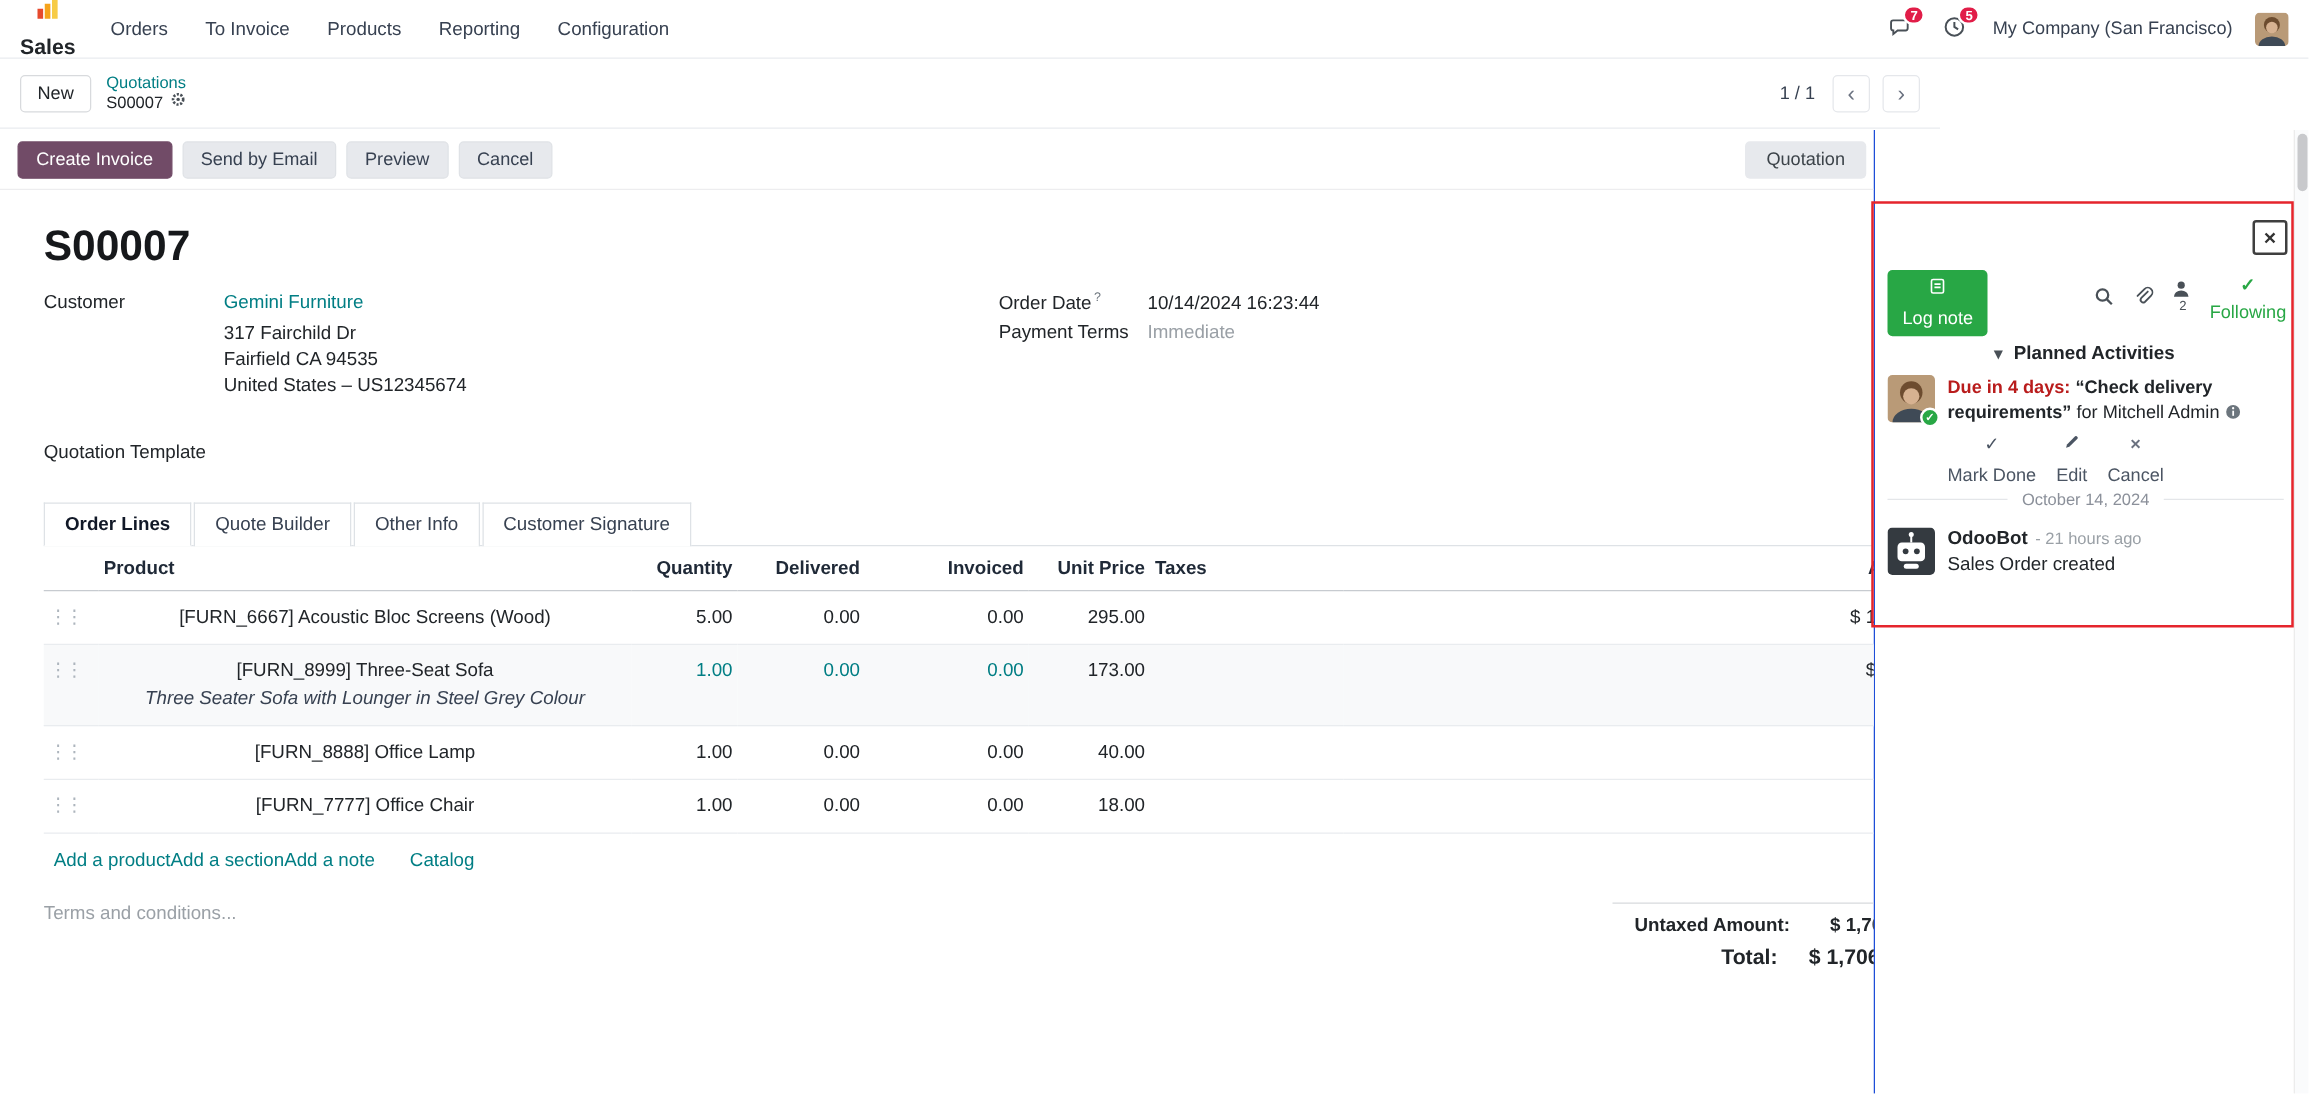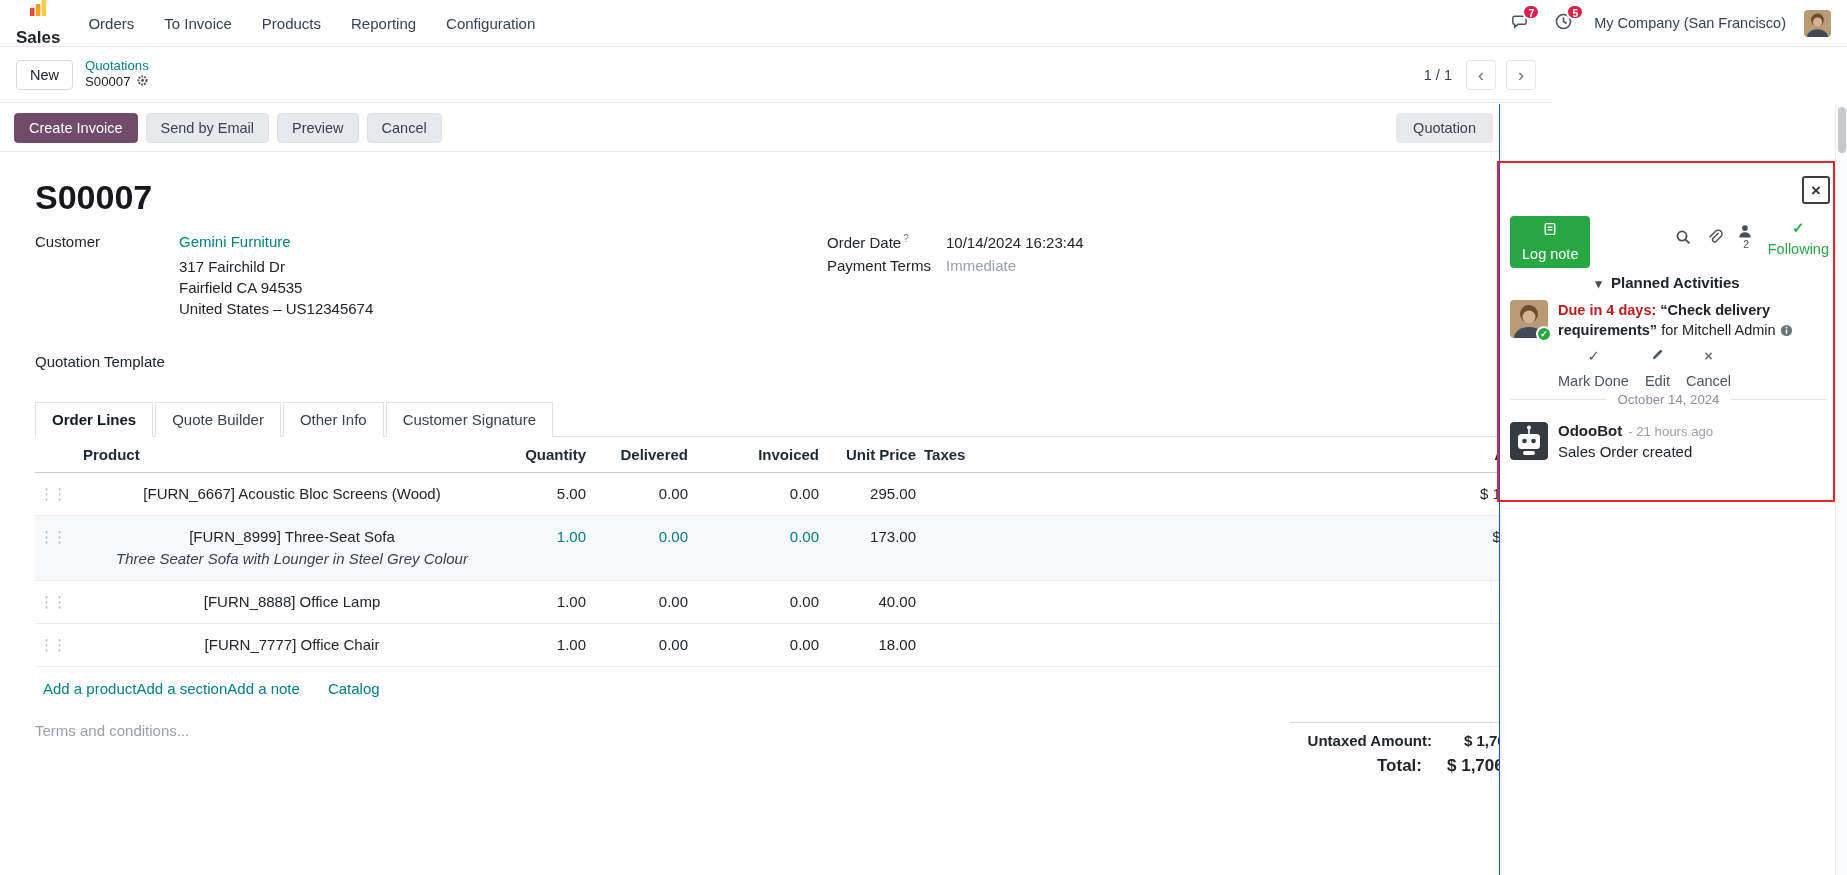--- a/index.html
+++ b/index.html
@@ -44,21 +44,21 @@
 
   
   .btnrow { height:48px; display:flex; align-items:center; gap:8px; padding:0 6px 0 14px; border-bottom:1px solid #ededef; }
   .btn { padding:6px 14px; border-radius:4px; font-size:14.5px; background:#e7e9ed; color:#374151; border:1px solid #dfe2e6; }
   .btn.primary { background:#714B67; border-color:#714B67; color:#fff; font-weight:500; }
   .stage { margin-left:auto; background:#E7E9ED; color:#3c4349; font-weight:500; padding:7px 17px; border-radius:4px; font-size:14.5px; }
 
   
   .sheet { padding:0 0 0 35px; }
   .title { font-size:34px; font-weight:700; color:#16181b; margin-top:26px; }
-  .fields { display:flex; margin-top:16px;gap:28px; }
+  .fields { display:flex; margin-top:16px; }
   .col-left { width:764px; }
   .col-right { flex:1; }
   .field-row { display:flex; align-items:baseline; margin-bottom:6px; }
   .flabel { color:#212529; font-weight:500; }
   .col-left .flabel { width:144px; }
   .col-right .flabel { width:119px; }
   .link { color:#017E84; }
   .addr { margin-left:144px; line-height:21px; color:#212529; }
   .template-row { margin-top:34px; }
   .muted-value { color:#9aa0a6; }

